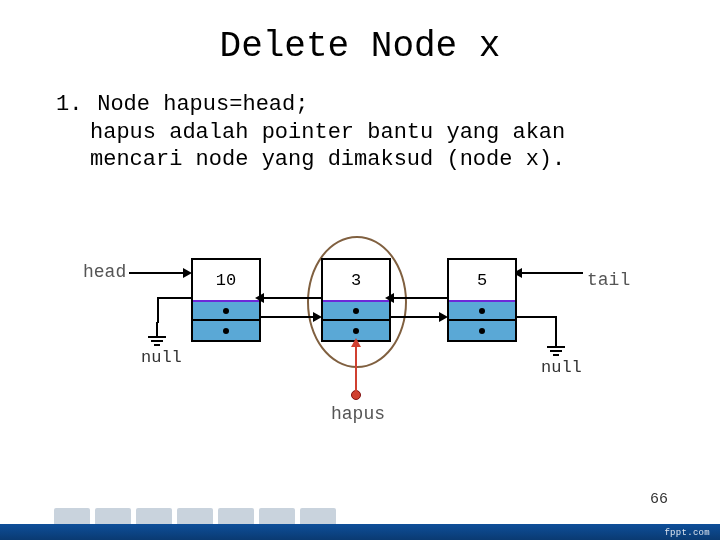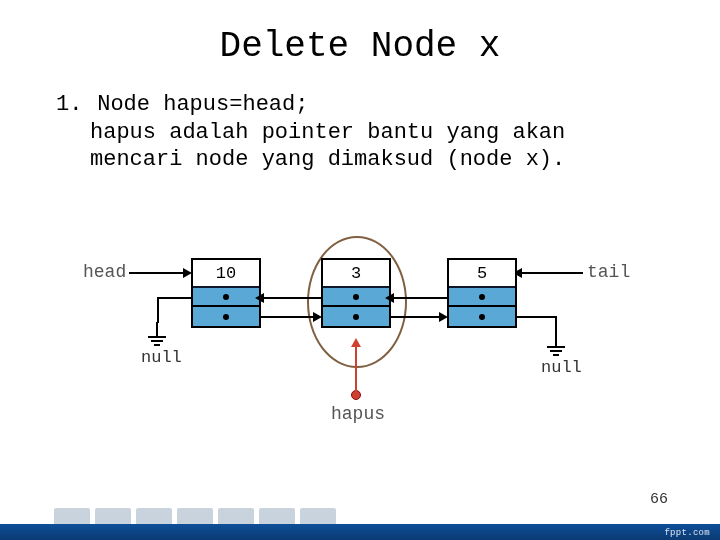--- a/index.html
+++ b/index.html
@@ -63,22 +63,22 @@
   .gnd .h2 { width: 12px; height: 2px; background: #000; position: absolute; left: 3px; top: 18px; }
   .gnd .h3 { width: 6px; height: 2px; background: #000; position: absolute; left: 6px; top: 22px; }
 
   .node {
     position: absolute;
     width: 70px;
     border: 2px solid #000;
     background: #fff;
   }
   .node .data {
-    height: 28px;
-    border-bottom: 2px solid #0f172a;
+    height: 42px;
+    border-bottom: 2px solid #6d28d9;
     display: flex;
     align-items: center;
     justify-content: center;
     font-size: 17px;
     color: #000;
     background: #fff;
   }
   .node .ptr {
     height: 19px;
     background: #5aa8d6;
@@ -198,21 +198,21 @@
       <span>Node hapus=head;</span><br>
       <span>hapus adalah pointer bantu yang akan</span><br>
       <span>mencari node yang dimaksud (node x).</span>
     </p>
   </div>
 
   <div class="diagram">
 
     <span class="label" style="left:-2px; top:14px;">head</span>
 
-    <span class="label" style="left:502px; top:14px;">tail</span>
+    <span class="label" style="left:502px; top:22px;">tail</span>
 
     <div class="arrow" style="left:44px; top:24px; width:56px;"></div>
     <div class="arrow-head-r" style="left:98px; top:20px;"></div>
 
     <div class="arrow" style="left:436px; top:24px; width:62px;"></div>
     <div class="arrow-head-l" style="left:428px; top:20px;"></div>
 
     <div class="node" style="left:106px; top:10px;">
       <div class="data">10</div>
       <div class="ptr">

